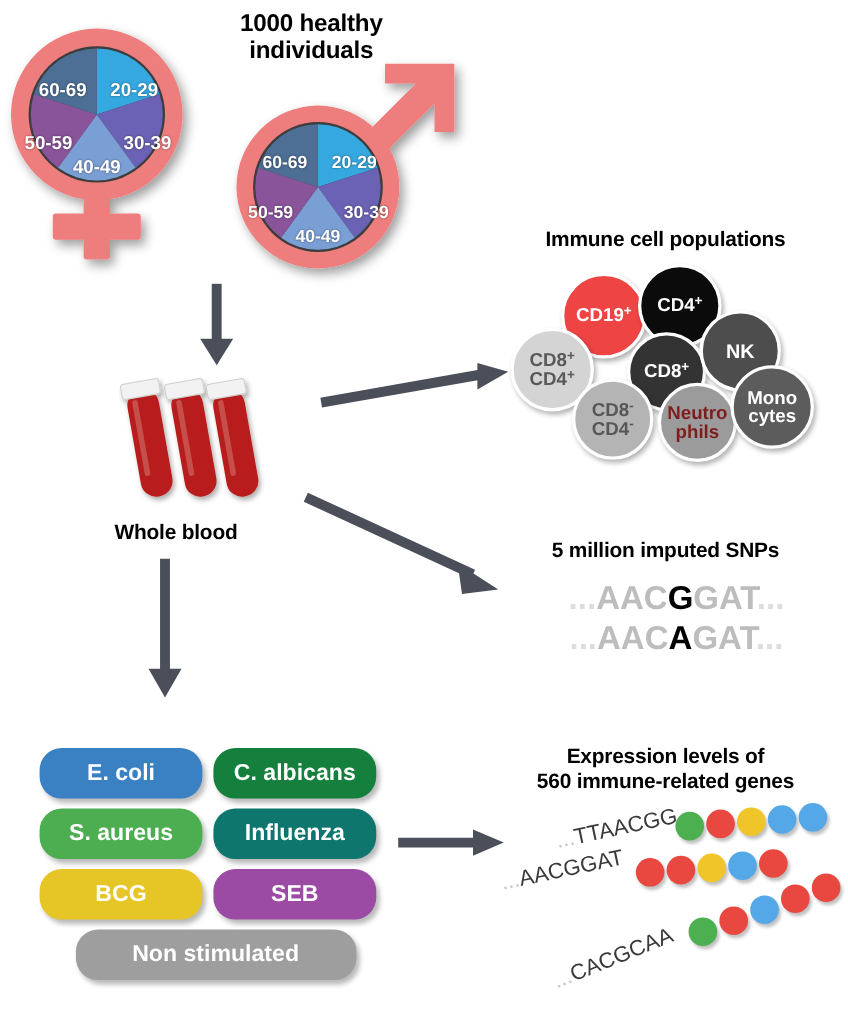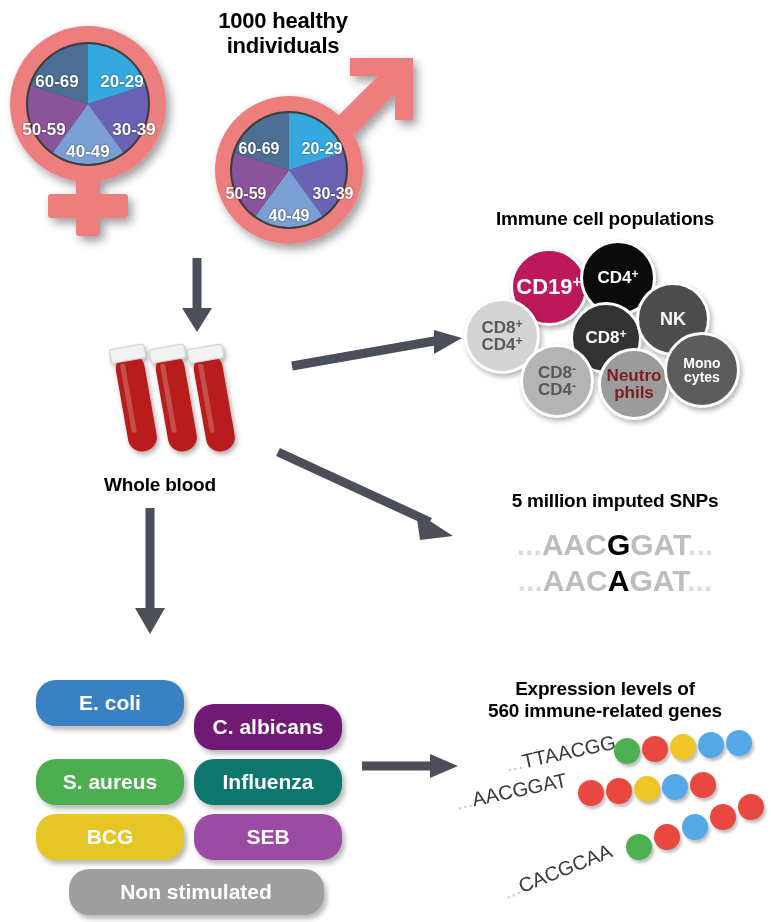--- a/index.html
+++ b/index.html
@@ -23,21 +23,21 @@
   
   .heading {
     font-weight: bold;
     color: #000000;
     text-align: center;
     line-height: 1.15;
     letter-spacing: -0.2px;
   }
   #title-cohort   { left: 168px; top: 8px;   width: 230px; font-size: 22px; }
   #title-immune   { left: 450px; top: 208px; width: 310px; font-size: 19px; }
-  #title-snp      { left: 460px; top: 490px; width: 310px; font-size: 19px; }
+  #title-snp      { left: 450px; top: 490px; width: 310px; font-size: 19px; }
   #title-expr     { left: 450px; top: 678px; width: 310px; font-size: 19px; }
   #label-blood    { left: 70px;  top: 474px; width: 180px; font-size: 19px; }
 
   
   .gender-wrap { position: absolute; }
   .gender-wrap svg { display: block; overflow: visible; }
 
   .pie-label {
     position: absolute;
     color: #ffffff;
@@ -264,61 +264,61 @@
 
   <svg class="arrow-svg" style="left:362px; top:748px;" width="98" height="36">
     <line x1="0" y1="18" x2="74" y2="18" stroke="#4a4f5a" stroke-width="9"></line>
     <polygon points="68,6 96,18 68,30" fill="#4a4f5a"></polygon>
   </svg>
 
   <div class="abs heading" id="title-immune">Immune cell populations</div>
 
   <div id="immune-cluster">
 
-  <div class="cell-circle" style="left: 48px; top: 8px; width: 78px; height: 78px; background: #be185d; color: rgb(255, 255, 255); font-size: 22px;">
+  <div class="cell-circle" style="left: 48px; top: 8px; width: 78px; height: 78px; background: #ef4444; color: rgb(255, 255, 255); font-size: 17px;">
         <div>CD19<sup>+</sup></div>
       </div>
       <div class="cell-circle" style="left: 118px; top: 0px; width: 76px; height: 76px; background: rgb(11, 11, 11); color: rgb(255, 255, 255); font-size: 17px;">
         <div>CD4<sup>+</sup></div>
       </div>
       <div class="cell-circle" style="left: 2px; top: 58px; width: 76px; height: 76px; background: rgb(212, 212, 212); color: rgb(89, 89, 92); font-size: 17px;">
         <div>CD8<sup>+</sup><br>CD4<sup>+</sup></div>
       </div>
       <div class="cell-circle" style="left: 108px; top: 62px; width: 72px; height: 72px; background: rgb(51, 51, 51); color: rgb(255, 255, 255); font-size: 17px;">
         <div>CD8<sup>+</sup></div>
       </div>
       <div class="cell-circle" style="left: 174px; top: 42px; width: 74px; height: 74px; background: rgb(77, 77, 77); color: rgb(255, 255, 255); font-size: 18px;">
         <div>NK</div>
       </div>
       <div class="cell-circle" style="left: 58px; top: 104px; width: 74px; height: 74px; background: rgb(180, 180, 180); color: rgb(87, 87, 90); font-size: 17px;">
         <div>CD8<sup>-</sup><br>CD4<sup>-</sup></div>
       </div>
       <div class="cell-circle" style="left: 136px; top: 108px; width: 72px; height: 72px; background: rgb(155, 155, 155); color: #7f1d1d; font-size: 17px;">
         <div>Neutro<br>phils</div>
       </div>
-      <div class="cell-circle" style="left: 202px; top: 92px; width: 76px; height: 76px; background: rgb(92, 92, 92); color: rgb(255, 255, 255); font-size: 14px;">
+      <div class="cell-circle" style="left: 202px; top: 92px; width: 76px; height: 76px; background: rgb(92, 92, 92); color: rgb(255, 255, 255); font-size: 17px;">
         <div>Mono<br>cytes</div>
       </div>
     </div>
 
   <div class="abs heading" id="title-snp">5 million imputed SNPs</div>
 
   <div id="snp-block">
     <div class="snp-row">
       <span class="faint">...</span><span class="mid">AAC</span><span class="variant">G</span><span class="mid">GAT</span><span class="faint">...</span>
     </div>
     <div class="snp-row">
       <span class="faint">...</span><span class="mid">AAC</span><span class="variant">A</span><span class="mid">GAT</span><span class="faint">...</span>
     </div>
   </div>
 
   <div id="stimuli-grid">
     <div class="stim-row">
       <div class="stim-box half" style="background: rgb(58, 129, 195);">E. coli</div>
-      <div class="stim-box half" style="background: #701a75; margin-top: 24px;">C. albicans</div>
+      <div class="stim-box half" style="background: #15803d;">C. albicans</div>
     </div>
     <div class="stim-row">
       <div class="stim-box half" style="background: rgb(76, 174, 80);">S. aureus</div>
       <div class="stim-box half" style="background: #0f766e;">Influenza</div>
     </div>
     <div class="stim-row">
       <div class="stim-box half" style="background: rgb(230, 197, 38);">BCG</div>
       <div class="stim-box half" style="background: rgb(156, 75, 165);">SEB</div>
     </div>
     <div class="stim-row">

